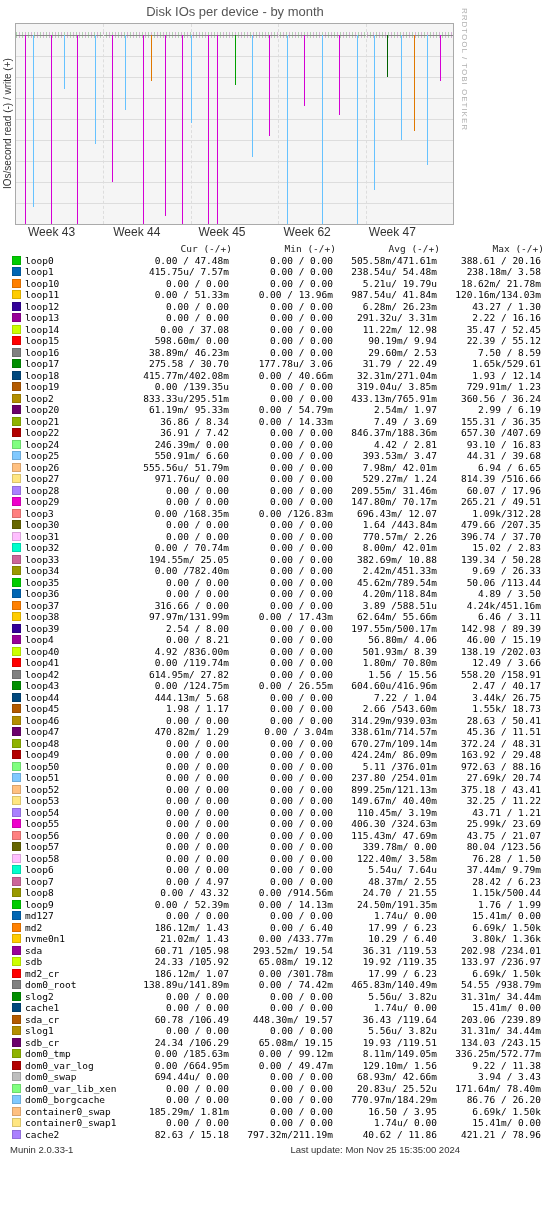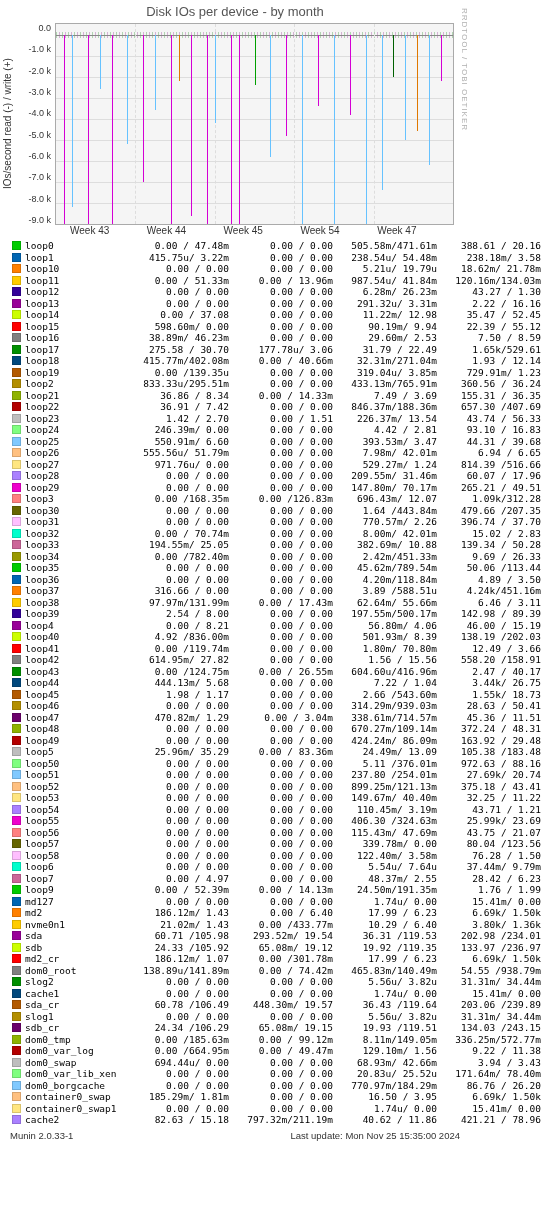--- a/index.html
+++ b/index.html
@@ -90,23 +90,23 @@
     left:0; right:0;
     top: 8px;
     height: 6px;
     background: repeating-linear-gradient(90deg,
       rgba(0,128,0,0.4) 0 1px, transparent 1px 3px,
       rgba(128,0,128,0.4) 3px 4px, transparent 4px 6px);
     opacity:0.7;
   }
   .x-ticks {
     display: flex;
-    font-size: 10px;
+    font-size: 12px;
     color: #333;
-    margin-left: 70px;
+    margin-left: 28px;
     margin-right: 16px;
     align-items: flex-end;
   }
   .x-tick {
     flex: 1;
   }
   
   .legend {
     margin: 4px 8px 0 12px;
     font-size: 9.5px;
@@ -158,32 +158,20 @@
 </style>
 </head>
 <body>
 
 <div class="chart-wrap">
   <div class="chart-title">Disk IOs per device - by month</div>
   <div class="watermark">RRDTOOL / TOBI OETIKER</div>
 
   <div class="plot-row">
     <div class="y-axis-label">IOs/second read (-) / write (+)</div>
-    <div class="y-ticks" id="y-ticks">
-        <div>0.0</div>
-        <div>-1.0 k</div>
-        <div>-2.0 k</div>
-        <div>-3.0 k</div>
-        <div>-4.0 k</div>
-        <div>-5.0 k</div>
-        <div>-6.0 k</div>
-        <div>-7.0 k</div>
-        <div>-8.0 k</div>
-        <div>-9.0 k</div>
-      </div>
     <div class="plot-area" id="plot">
       <div class="smalltop"></div>
     <div class="grid-h" style="top: 5.26316%;"></div>
         <div class="grid-h" style="top: 15.7895%;"></div>
         <div class="grid-h" style="top: 26.3158%;"></div>
         <div class="grid-h" style="top: 36.8421%;"></div>
         <div class="grid-h" style="top: 47.3684%;"></div>
         <div class="grid-h" style="top: 57.8947%;"></div>
         <div class="grid-h" style="top: 68.4211%;"></div>
         <div class="grid-h" style="top: 78.9474%;"></div>
@@ -222,38 +210,44 @@
         <div class="spike" style="left: 88%; top: 5.26316%; height: 52.6316%; background: rgb(102, 194, 255);"></div>
         <div class="spike" style="left: 91%; top: 5.26316%; height: 48.4211%; background: rgb(224, 120, 0);"></div>
         <div class="spike" style="left: 94%; top: 5.26316%; height: 65.2632%; background: rgb(102, 194, 255);"></div>
         <div class="spike" style="left: 97%; top: 5.26316%; height: 23.1579%; background: rgb(212, 0, 212);"></div>
       </div>
   </div>
   <div class="x-ticks" id="x-ticks">
       <div class="x-tick">Week 43</div>
       <div class="x-tick">Week 44</div>
       <div class="x-tick">Week 45</div>
-      <div class="x-tick">Week 54</div>
+      <div class="x-tick">Week 62</div>
       <div class="x-tick">Week 47</div>
     </div>
 
   <div class="legend">
+    <div class="legend-header">
+      <div class="hcol col">Cur (-/+)</div>
+      <div class="hcol col">Min (-/+)</div>
+      <div class="hcol col">Avg (-/+)</div>
+      <div class="hcol col">Max (-/+)</div>
+    </div>
     <div id="legend-body">
         <div class="legend-row">
           <span class="sw" style="background:#00cc00"></span>
           <span class="nm">loop0</span>
           <span class="col">0.00 / 47.48m</span>
           <span class="col">0.00 /  0.00</span>
           <span class="col">505.58m/471.61m</span>
           <span class="col">388.61 / 20.16</span>
         </div>
         <div class="legend-row">
           <span class="sw" style="background:#0066b3"></span>
           <span class="nm">loop1</span>
-          <span class="col">415.75u/  3.22m</span>
+          <span class="col">415.75u/  7.57m</span>
           <span class="col">0.00 /  0.00</span>
           <span class="col">238.54u/ 54.48m</span>
           <span class="col">238.18m/  3.58</span>
         </div>
         <div class="legend-row">
           <span class="sw" style="background:#ff8000"></span>
           <span class="nm">loop10</span>
           <span class="col">0.00 /  0.00</span>
           <span class="col">0.00 /  0.00</span>
           <span class="col">5.21u/ 19.79u</span>
@@ -333,44 +327,44 @@
         </div>
         <div class="legend-row">
           <span class="sw" style="background:#b38f00"></span>
           <span class="nm">loop2</span>
           <span class="col">833.33u/295.51m</span>
           <span class="col">0.00 /  0.00</span>
           <span class="col">433.13m/765.91m</span>
           <span class="col">360.56 / 36.24</span>
         </div>
         <div class="legend-row">
+          <span class="sw" style="background:#6b006b"></span>
+          <span class="nm">loop20</span>
+          <span class="col">61.19m/ 95.33m</span>
+          <span class="col">0.00 / 54.79m</span>
+          <span class="col">2.54m/  1.97</span>
+          <span class="col">2.99 /  6.19</span>
+        </div>
+        <div class="legend-row">
           <span class="sw" style="background:#8fb300"></span>
           <span class="nm">loop21</span>
           <span class="col">36.86 /  8.34</span>
           <span class="col">0.00 / 14.33m</span>
           <span class="col">7.49 /  3.69</span>
           <span class="col">155.31 / 36.35</span>
         </div>
         <div class="legend-row">
           <span class="sw" style="background:#b30000"></span>
           <span class="nm">loop22</span>
           <span class="col">36.91 /  7.42</span>
           <span class="col">0.00 /  0.00</span>
           <span class="col">846.37m/188.36m</span>
           <span class="col">657.30 /407.69</span>
         </div>
         <div class="legend-row">
-          <span class="sw" style="background:#bebebe"></span>
-          <span class="nm">loop23</span>
-          <span class="col">1.42 /  2.70</span>
-          <span class="col">0.00 /  1.51</span>
-          <span class="col">226.37m/ 13.54</span>
-          <span class="col">43.74 / 56.33</span>
-        </div>
-        <div class="legend-row">
           <span class="sw" style="background:#80ff80"></span>
           <span class="nm">loop24</span>
           <span class="col">246.39m/  0.00</span>
           <span class="col">0.00 /  0.00</span>
           <span class="col">4.42 /  2.81</span>
           <span class="col">93.10 / 16.83</span>
         </div>
         <div class="legend-row">
           <span class="sw" style="background:#80c9ff"></span>
           <span class="nm">loop25</span>
@@ -581,28 +575,20 @@
         </div>
         <div class="legend-row">
           <span class="sw" style="background:#b30000"></span>
           <span class="nm">loop49</span>
           <span class="col">0.00 /  0.00</span>
           <span class="col">0.00 /  0.00</span>
           <span class="col">424.24m/ 86.09m</span>
           <span class="col">163.92 / 29.48</span>
         </div>
         <div class="legend-row">
-          <span class="sw" style="background:#bebebe"></span>
-          <span class="nm">loop5</span>
-          <span class="col">25.96m/ 35.29</span>
-          <span class="col">0.00 / 83.36m</span>
-          <span class="col">24.49m/ 13.09</span>
-          <span class="col">105.38 /183.48</span>
-        </div>
-        <div class="legend-row">
           <span class="sw" style="background:#80ff80"></span>
           <span class="nm">loop50</span>
           <span class="col">0.00 /  0.00</span>
           <span class="col">0.00 /  0.00</span>
           <span class="col">5.11 /376.01m</span>
           <span class="col">972.63 / 88.16</span>
         </div>
         <div class="legend-row">
           <span class="sw" style="background:#80c9ff"></span>
           <span class="nm">loop51</span>
@@ -675,20 +661,28 @@
           <span class="col">5.54u/  7.64u</span>
           <span class="col">37.44m/  9.79m</span>
         </div>
         <div class="legend-row">
           <span class="sw" style="background:#cc6699"></span>
           <span class="nm">loop7</span>
           <span class="col">0.00 /  4.97</span>
           <span class="col">0.00 /  0.00</span>
           <span class="col">48.37m/  2.55</span>
           <span class="col">28.42 /  6.23</span>
+        </div>
+        <div class="legend-row">
+          <span class="sw" style="background:#999900"></span>
+          <span class="nm">loop8</span>
+          <span class="col">0.00 / 43.32</span>
+          <span class="col">0.00 /914.56m</span>
+          <span class="col">24.70 / 21.55</span>
+          <span class="col">1.15k/500.44</span>
         </div>
         <div class="legend-row">
           <span class="sw" style="background:#00cc00"></span>
           <span class="nm">loop9</span>
           <span class="col">0.00 / 52.39m</span>
           <span class="col">0.00 / 14.13m</span>
           <span class="col">24.50m/191.35m</span>
           <span class="col">1.76 /  1.99</span>
         </div>
         <div class="legend-row">

